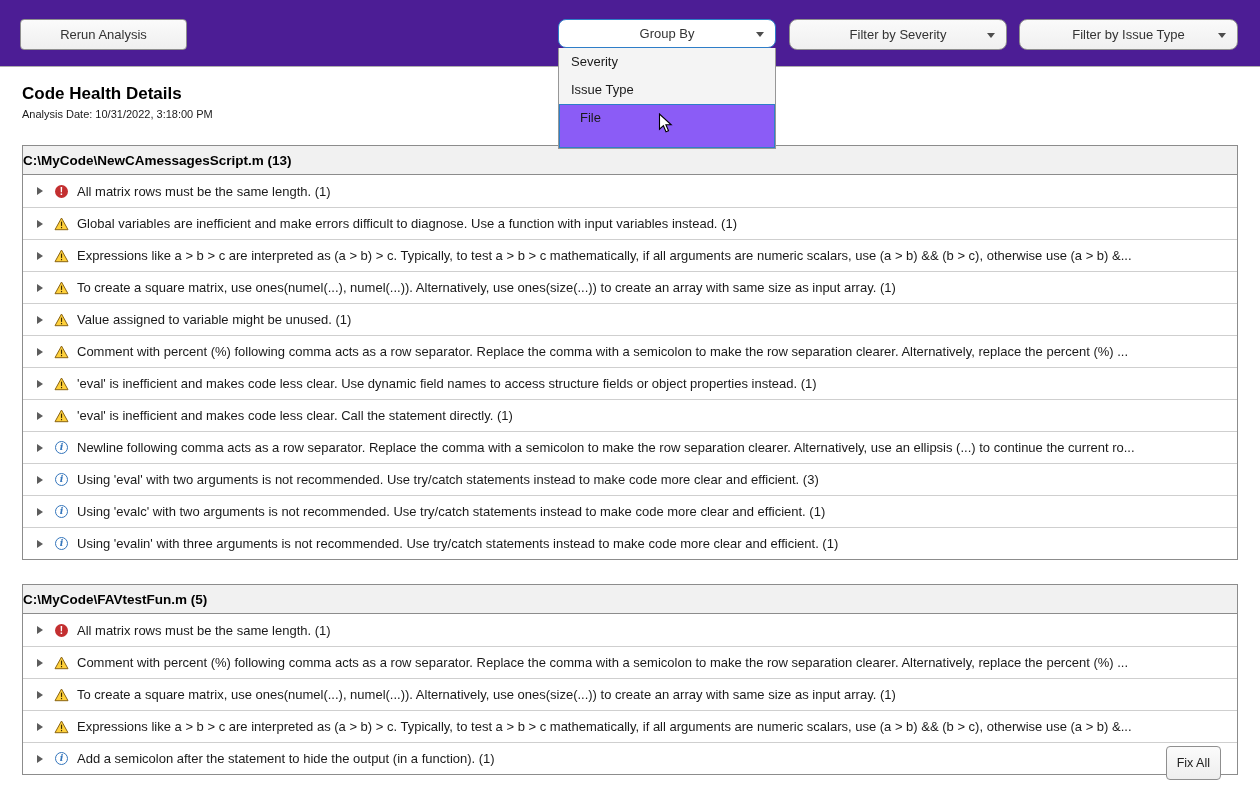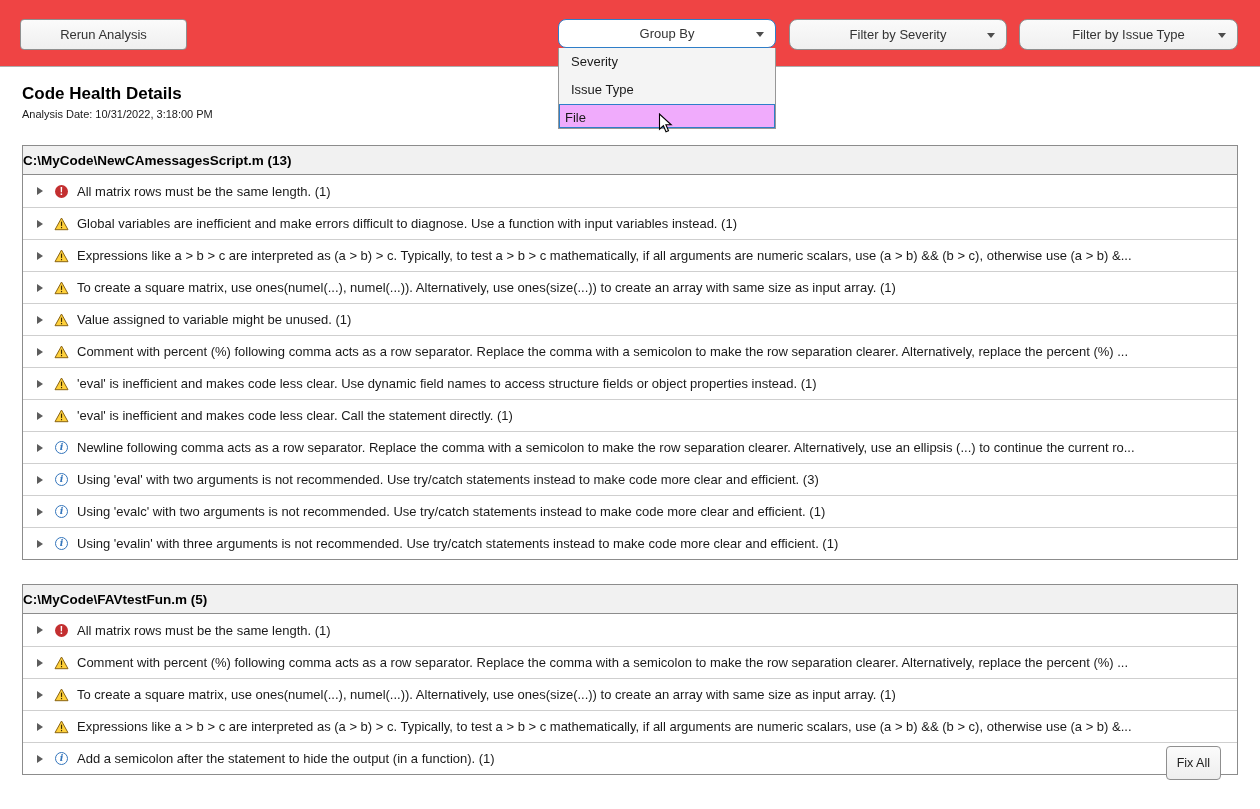--- a/index.html
+++ b/index.html
@@ -4,21 +4,21 @@
 <style>
   * { box-sizing: border-box; }
   html,body { margin:0; padding:0; }
   body {
     width:1260px; height:809px; position:relative; overflow:hidden;
     background:#ffffff; font-family:"Liberation Sans", sans-serif; color:#1a1a1a;
   }
 
   
   .toolbar { position:absolute; top:0; left:0; width:1260px; height:67px;
-             background:#ef4444; border-bottom:1px solid #aeaeae; }
+             background:#4c1d95; border-bottom:1px solid #aeaeae; }
   .btn {
     background:linear-gradient(#fbfbfb,#efefef); border:1px solid #8f8f8f;
     border-radius:4px; font-size:13px; color:#333; font-family:inherit;
     display:flex; align-items:center; justify-content:center; cursor:default;
   }
   .rerun { position:absolute; left:20px; top:19px; width:167px; height:31px; }
 
   .combo { position:absolute; top:19px; height:31px; border-radius:8px;
            font-size:13px; color:#333; display:flex; align-items:center;
            justify-content:center; }
@@ -28,22 +28,22 @@
     border-right:4.5px solid transparent; border-top:5px solid #4d4d4d;
   }
   .combo-groupby { left:558px; width:218px; height:29px; background:#fff;
                    border:1px solid #2e7ec8; border-radius:8px; }
   .combo-sev  { left:789px;  width:218px; background:linear-gradient(#fafafa,#f0f0f0); border:1px solid #8f8f8f; }
   .combo-type { left:1019px; width:219px; background:linear-gradient(#fafafa,#f0f0f0); border:1px solid #8f8f8f; }
 
   .dd-panel { position:absolute; left:558px; top:48px; width:218px; z-index:10;
               background:#f4f4f4; border:1px solid #979797; border-top:none; }
   .dd-item { height:28px; line-height:28px; padding-left:12px; font-size:13px; color:#1a1a1a; }
-  .dd-item.highlight { border:1px solid #2e7ec8; background:#f0abfc;
-                       height:24px; line-height:26px; padding-left:5px; }
+  .dd-item.highlight { border:1px solid #2e7ec8; background:#8b5cf6;
+                       height:44px; line-height:26px; padding-left:20px; }
 
   
   .title-block { margin:84px 22px 0 22px; position:relative; top:0; }
   .page-title { font-size:17px; font-weight:bold; color:#000; margin:0; line-height:20px; }
   .analysis-date { font-size:11px; color:#1a1a1a; margin-top:4px; }
 
   
   .groups { margin-top:25px; }
   .group { margin:0 22px 24px 22px; border:1px solid #8c8c8c; background:#fff; }
   .group-header { background:#f1f1f1; font-weight:bold; font-size:13.5px; color:#000;

